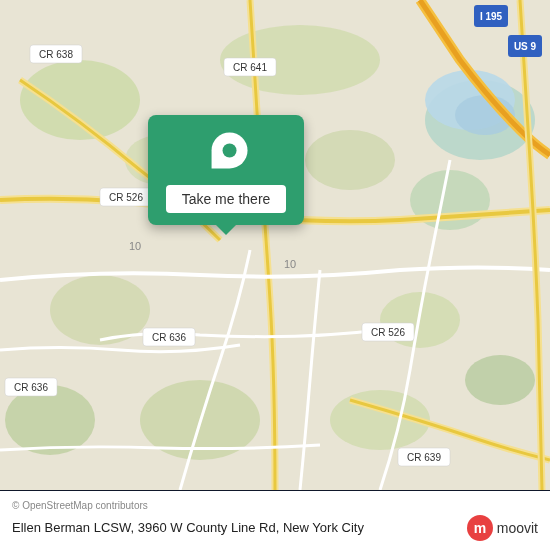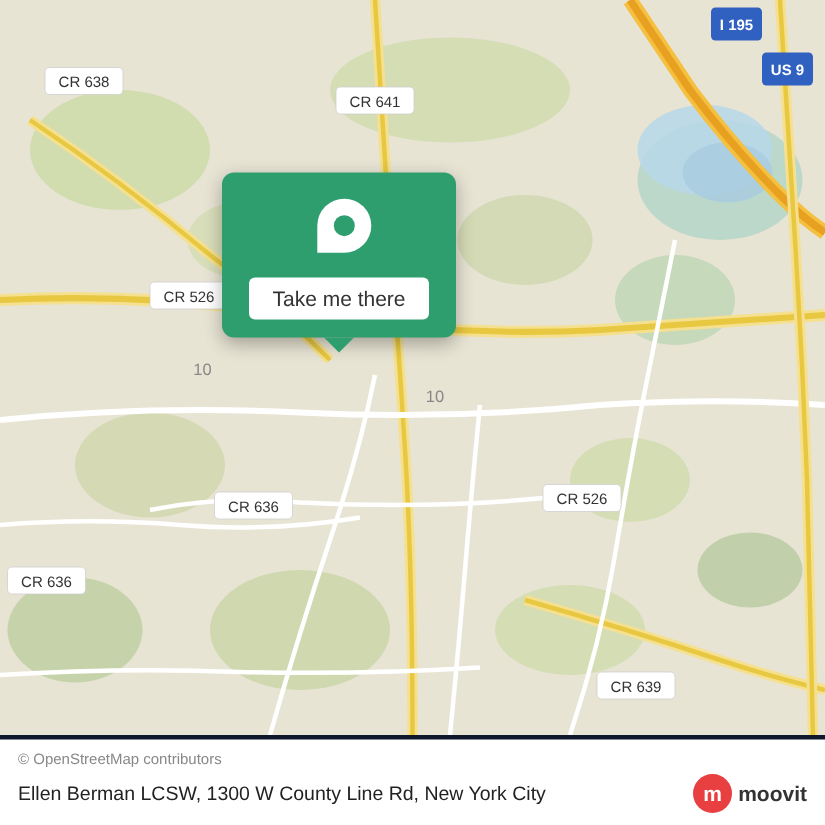--- a/index.html
+++ b/index.html
@@ -95,21 +95,21 @@
       font-weight: 500;
       cursor: pointer;
       white-space: nowrap;
     }
 
     
     #bottom-bar {
       width: 550px;
       height: 60px;
       background: white;
-      border-top: 3px solid #0f172a;
+      border-top: 1px solid #0f172a;
       display: flex;
       flex-direction: column;
       justify-content: center;
       padding: 6px 12px;
     }
 
     #attribution {
       font-size: 10px;
       color: #888;
       margin-bottom: 3px;
@@ -128,21 +128,21 @@
     }
 
     #moovit-logo {
       display: flex;
       align-items: center;
       gap: 3px;
     }
 
     .moovit-text {
       font-size: 14px;
-      font-weight: bold;
+      font-weight: normal;
       color: #333;
     }
   </style>
 </head>
 <body>
 
 <div id="map-container">
   <svg id="map-bg" viewBox="0 0 550 490" xmlns="http://www.w3.org/2000/svg">
 
     <rect width="550" height="490" fill="#e8e4d4"></rect>
@@ -226,21 +226,21 @@
     </div>
     <button id="take-me-there-btn">Take me there</button>
   </div>
 </div>
 
 <div id="bottom-bar">
   <div id="attribution">
     <span>© OpenStreetMap contributors</span>
   </div>
   <div id="location-info">
-    <span id="location-text">Ellen Berman LCSW, 1300 W County Line Rd, New York City</span>
+    <span id="location-text">Ellen Berman LCSW, 3960 W County Line Rd, New York City</span>
     <div id="moovit-logo">
       <svg width="28" height="28" viewBox="0 0 28 28">
         <circle cx="14" cy="14" r="13" fill="#e84040"></circle>
         <text x="14" y="19" text-anchor="middle" font-size="14" font-family="Arial" fill="white" font-weight="bold">m</text>
       </svg>
       <span class="moovit-text">moovit</span>
     </div>
   </div>
 </div>
 

